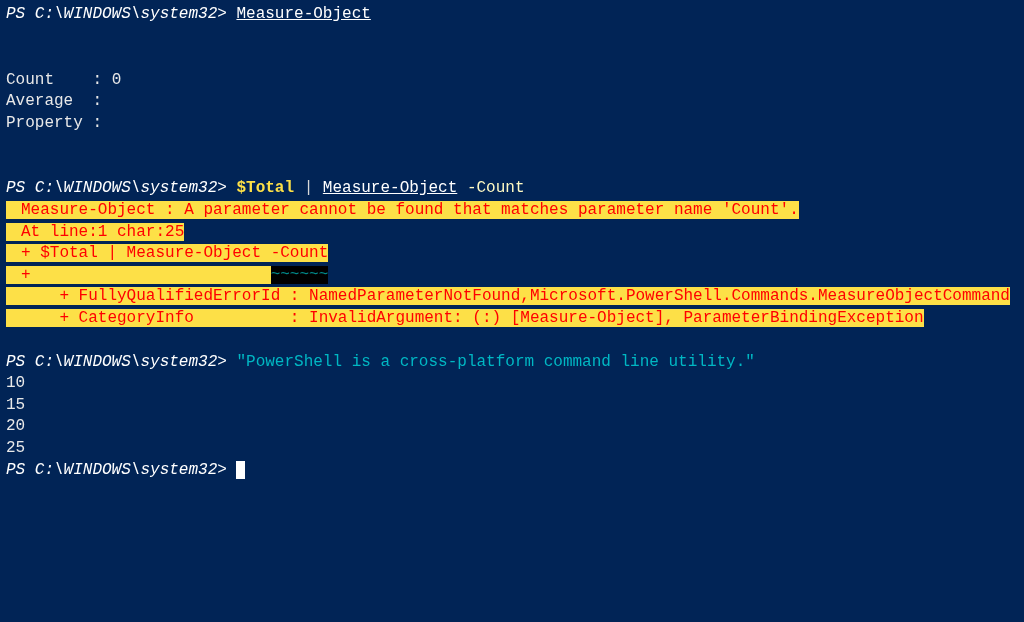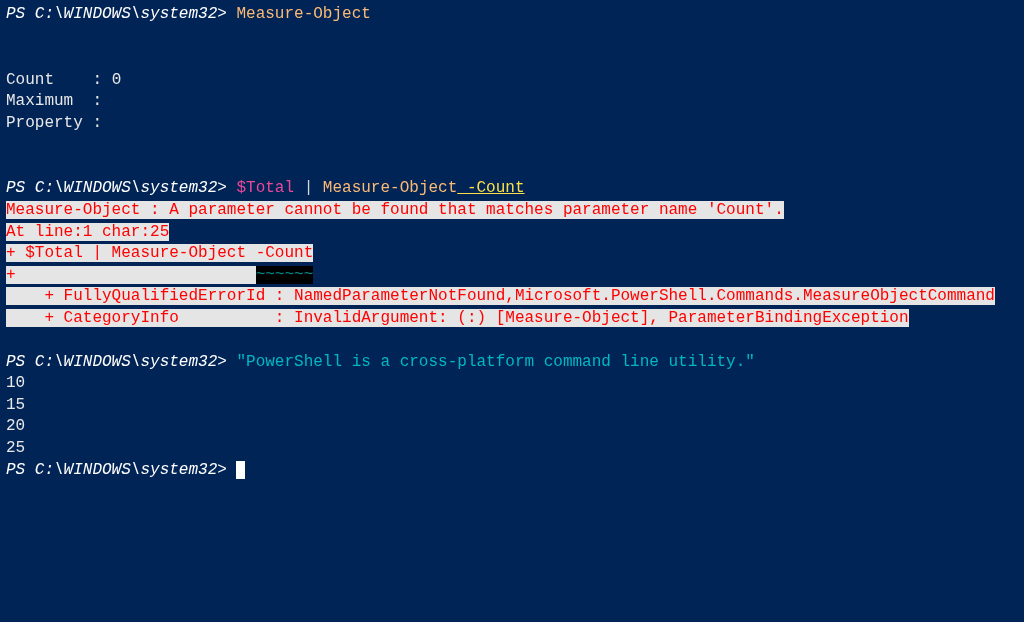--- a/index.html
+++ b/index.html
@@ -19,45 +19,47 @@
       overflow: hidden;
     }
     .line {
       white-space: pre;
     }
     .prompt {
       color: #ffffff;
       font-style: italic;
     }
     .cmd-yellow {
-      color: #fdba74;
+      color: #ffffff;
+      text-decoration: underline;
     }
     .cmd-green {
-      color: #ec4899;
+      color: #fde047;
+      font-weight: bold;
     }
     .cmd-gray {
-      color: #fde047;
-      text-decoration: underline;
+      color: #fef9c3;
     }
     .cmd-cyan {
       color: #00b7c3;
     }
     .cmd-num {
       color: #d0d0d0;
     }
     .output {
       color: #e8e8e8;
     }
     .pipe {
       color: #d8d8d8;
     }
     .err {
       color: #ff0000;
-      background-color: #e5e5e5;
+      background-color: #fde047;
       display: inline;
+      padding-left: 15px;
     }
     .err-underline {
       color: #008a8a;
       background-color: #000000;
       display: inline;
     }
     .cursor {
       display: inline-block;
       width: 9px;
       height: 18px;
@@ -74,21 +76,21 @@
 </head>
 <body>
 
 <div>
 
   <div class="line"><span class="prompt">PS C:\WINDOWS\system32&gt; </span><span class="cmd-yellow">Measure-Object</span></div>
 
   <div class="spacer2"></div>
 
   <div class="line output"><span>Count    : </span><span>0</span></div>
-  <div class="line output">Maximum  :</div>
+  <div class="line output">Average  :</div>
   <div class="line output">Property :</div>
 
   <div class="spacer2"></div>
 
   <div class="line"><span class="prompt">PS C:\WINDOWS\system32&gt; </span><span class="cmd-green">$Total</span><span class="pipe"> | </span><span class="cmd-yellow">Measure-Object</span><span class="cmd-gray"> -Count</span></div>
 
   <div class="line"><span class="err">Measure-Object : A parameter cannot be found that matches parameter name 'Count'.</span></div>
   <div class="line"><span class="err">At line:1 char:25</span></div>
   <div class="line"><span class="err">+ $Total | Measure-Object -Count</span></div>
   <div class="line"><span class="err">+                         </span><span class="err-underline">~~~~~~</span></div>

